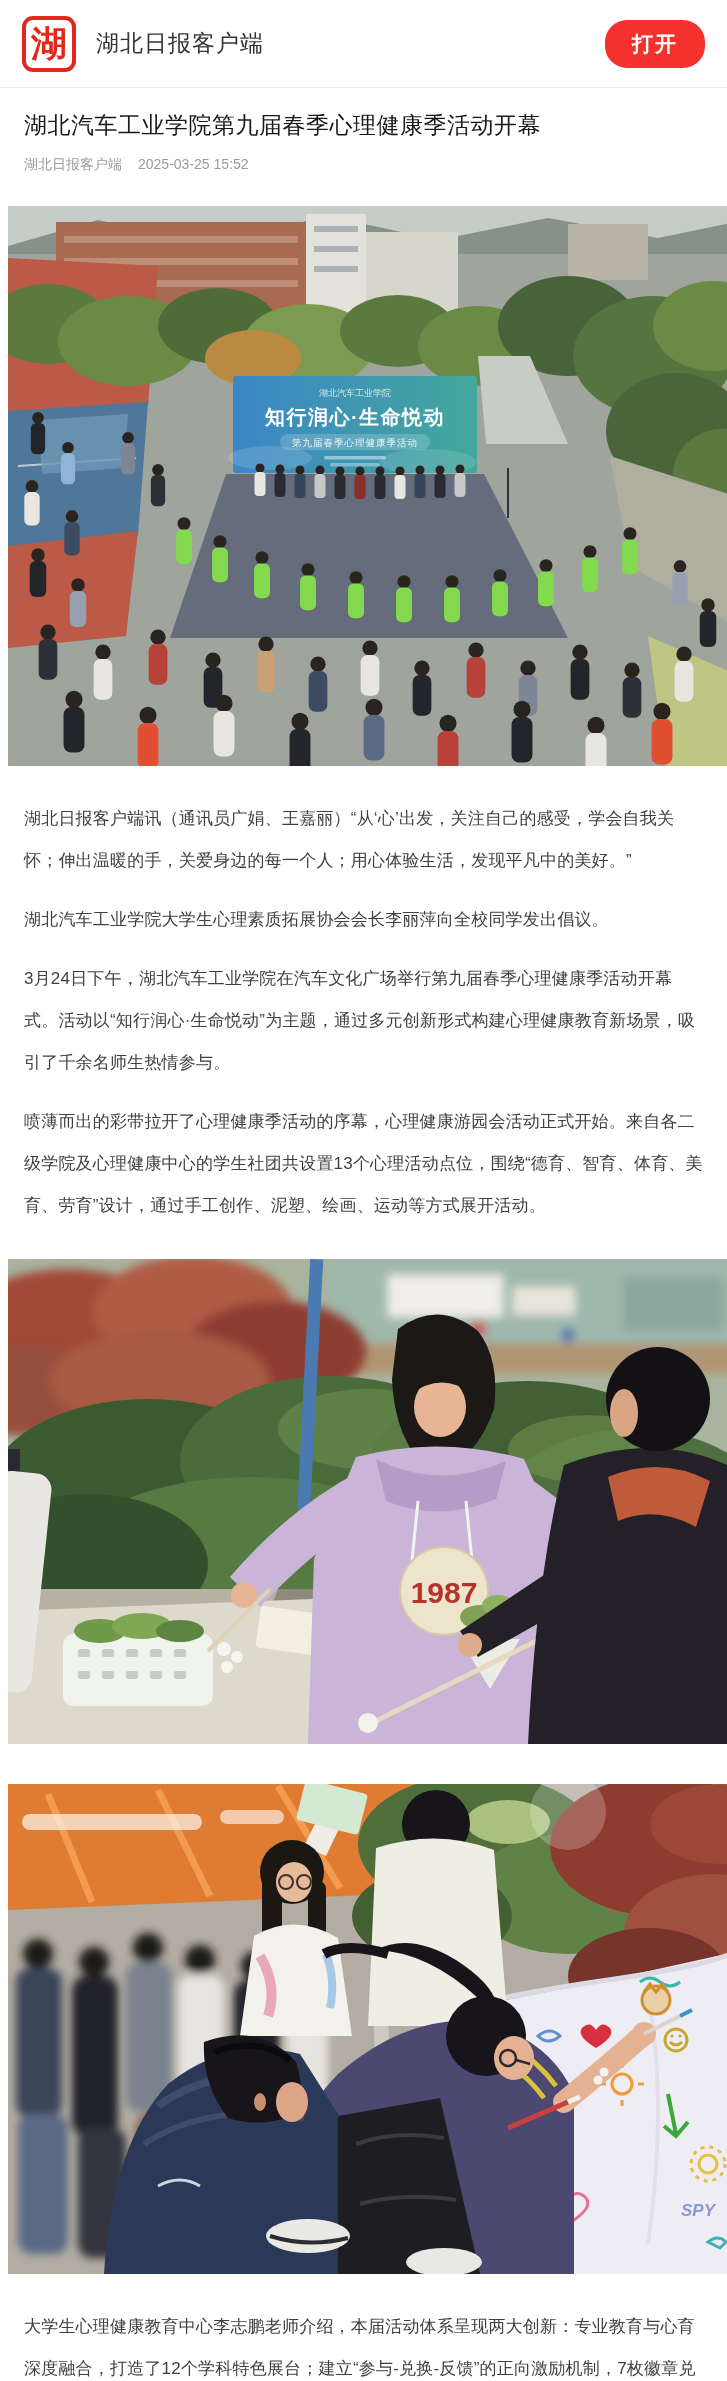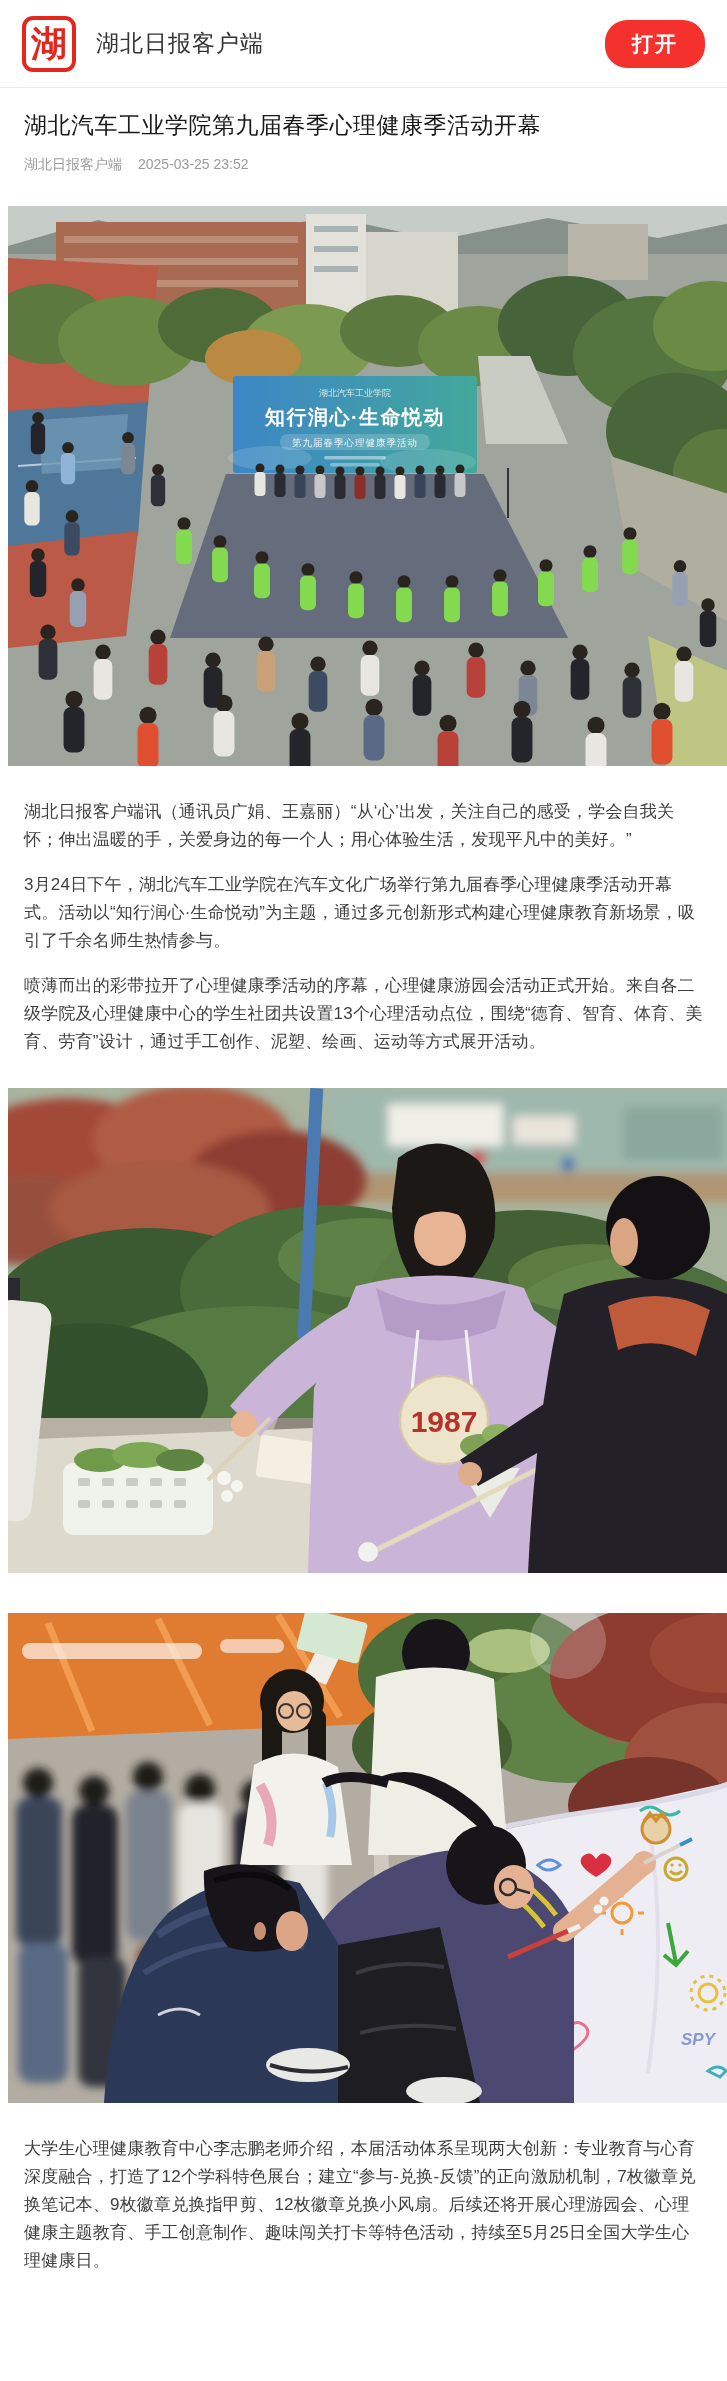--- a/index.html
+++ b/index.html
@@ -30,38 +30,38 @@
   
   main { padding:0 24px; }
   h1.title {
     margin:22px 0 0; font-size:23px; line-height:31px;
     color:#191919; font-weight:400; letter-spacing:.5px;
   }
   .byline { margin-top:15px; font-size:14px; color:#9a9a9a; display:flex; gap:16px; }
   figure.photo { margin:24px -24px 24px; padding:8px; line-height:0; }
   figure.photo svg { display:block; }
   p.para {
-    font-size:17px; line-height:28px; color:#3f3f3f;
+    font-size:17px; line-height:42px; color:#3f3f3f;
     margin:0 0 17px; letter-spacing:.2px;
   }
 </style>
 </head>
 <body>
 
 <header class="hdr">
   <div class="logo">湖</div>
   <span class="appname">湖北日报客户端</span>
   <button class="openbtn">打开</button>
 </header>
 
 <main>
   <h1 class="title">湖北汽车工业学院第九届春季心理健康季活动开幕</h1>
   <div class="byline">
     <span>湖北日报客户端</span>
-    <span>2025-03-25 23:52</span>
+    <span>2025-03-25 15:52</span>
   </div>
 
   <figure class="photo">
     <svg width="727" height="560" viewBox="0 0 727 560">
       <defs>
         <linearGradient id="bgrad" x1="0" y1="0" x2="1" y2="0">
           <stop offset="0" stop-color="#3c86c6"></stop>
             <stop offset="1" stop-color="#43a89c"></stop>
         </linearGradient>
         <g id="pp">
@@ -178,20 +178,21 @@
         <use href="#pp" transform="translate(514,530) scale(1.9)" style="color:#23252b"></use>
         <use href="#pp" transform="translate(588,546) scale(1.9)" style="color:#e8e6e0"></use>
         <use href="#pp" transform="translate(654,532) scale(1.9)" style="color:#e05030"></use>
         <use href="#pp" transform="translate(700,420) scale(1.5)" style="color:#23252b"></use>
         <use href="#pp" transform="translate(672,380) scale(1.4)" style="color:#96a0b0"></use>
       </g>
     </svg>
   </figure>
 
   <p class="para">湖北日报客户端讯（通讯员广娟、王嘉丽）“从‘心’出发，关注自己的感受，学会自我关怀；伸出温暖的手，关爱身边的每一个人；用心体验生活，发现平凡中的美好。”</p>
+  <p class="para">湖北汽车工业学院大学生心理素质拓展协会会长李丽萍向全校同学发出倡议。</p>
   <p class="para">3月24日下午，湖北汽车工业学院在汽车文化广场举行第九届春季心理健康季活动开幕式。活动以“知行润心·生命悦动”为主题，通过多元创新形式构建心理健康教育新场景，吸引了千余名师生热情参与。</p>
   <p class="para">喷薄而出的彩带拉开了心理健康季活动的序幕，心理健康游园会活动正式开始。来自各二级学院及心理健康中心的学生社团共设置13个心理活动点位，围绕“德育、智育、体育、美育、劳育”设计，通过手工创作、泥塑、绘画、运动等方式展开活动。</p>
 
   <figure class="photo">
     <svg width="727" height="485" viewBox="0 0 727 485">
       <defs>
           <filter id="bl2">
             <feGaussianBlur stdDeviation="5"></feGaussianBlur>
           </filter>
         </defs>

